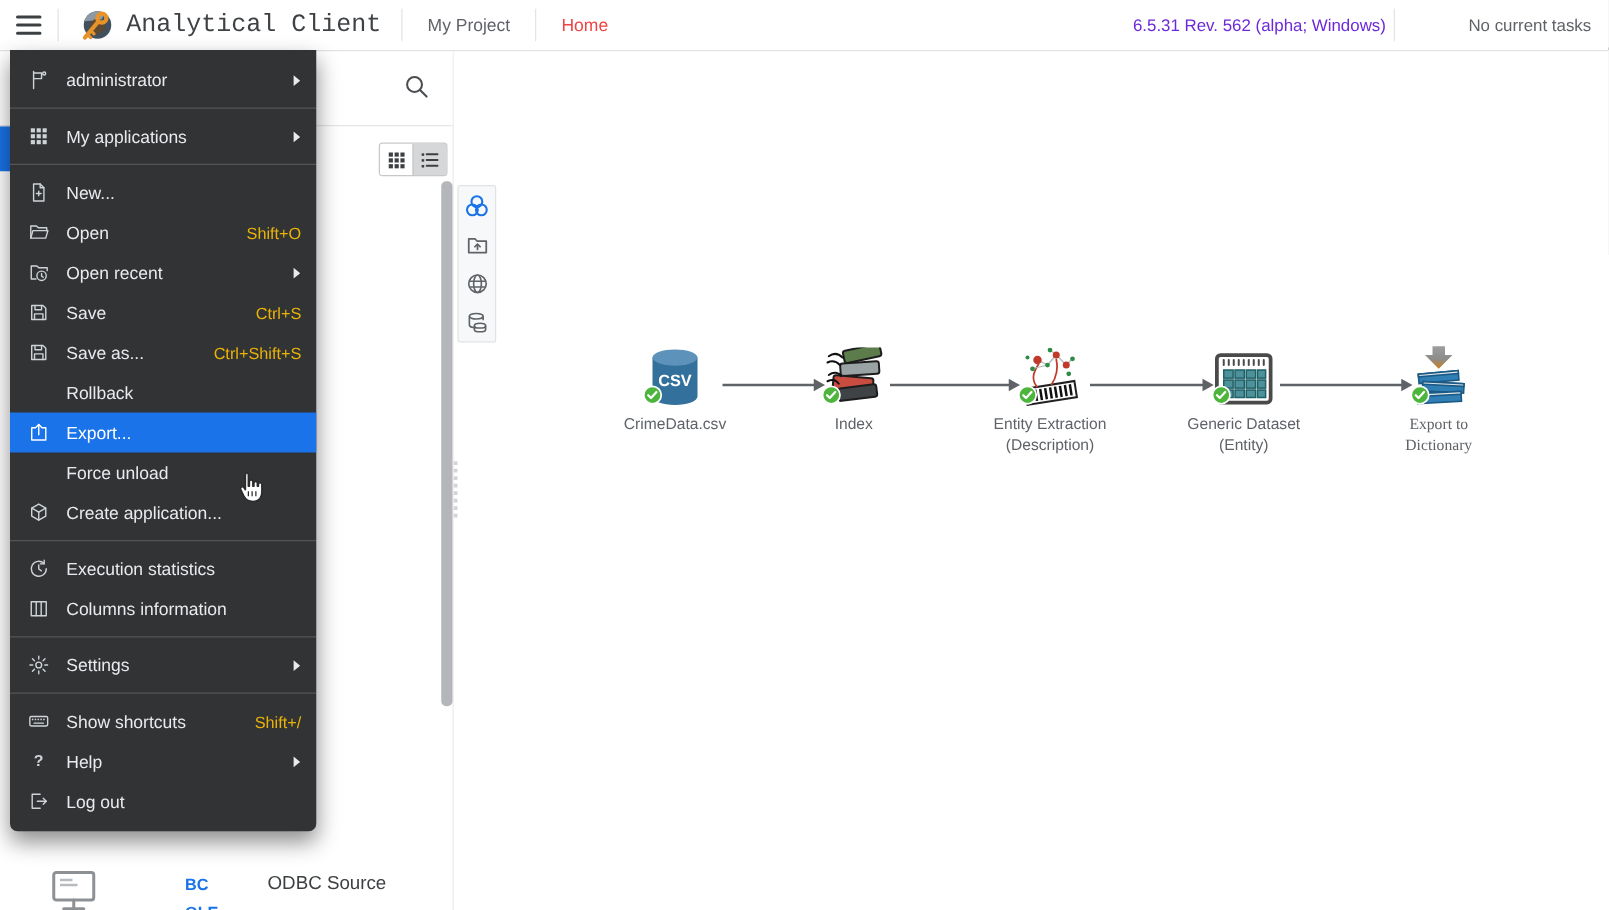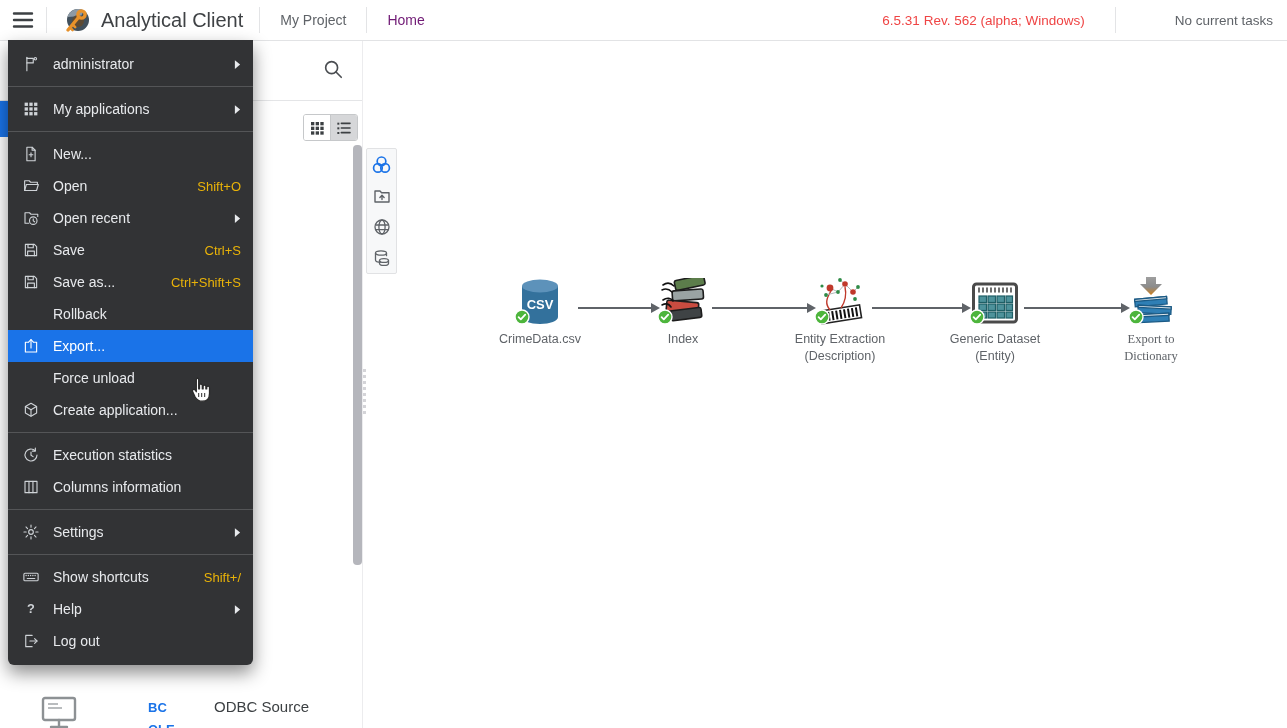--- a/index.html
+++ b/index.html
@@ -5,25 +5,25 @@
   html,body{margin:0;padding:0;background:#ddd;}
   .screen{position:relative;width:1287px;height:728px;background:#ffffff;overflow:hidden;
           font-family:"Liberation Sans",sans-serif;-webkit-font-smoothing:antialiased;}
 
   
   .topbar{position:absolute;top:0;left:0;right:0;height:40px;background:#fff;
           border-bottom:1px solid #e2e3e5;display:flex;align-items:center;z-index:30;}
   .tb-burger{width:34px;height:30px;margin-left:6px;display:flex;align-items:center;justify-content:center;cursor:pointer;}
   .tb-sep{width:1px;height:26px;background:#e3e4e6;margin:0 6px;}
   .tb-logo{width:32px;height:32px;margin-left:8px;}
-  .tb-title{font-size:20px;color:#3f4245;margin:0 10px 0 8px;white-space:nowrap;}
+  .tb-title{font-size:20px;color:#3f4245;margin:0 10px 0 8px;white-space:nowrap;font-family:Liberation Mono, monospace;}
   .tb-crumb{font-size:14px;color:#5f6368;margin:0 14px;white-space:nowrap;}
-  .tb-crumb.dim{color:#701a75;text-align:right;}
+  .tb-crumb.dim{color:#ef4444;text-align:right;}
   .tb-right{margin-left:auto;display:flex;align-items:center;}
-  .tb-version{font-size:13.5px;color:#ef4444;margin-right:24px;}
+  .tb-version{font-size:13.5px;color:#6d28d9;margin-right:0;}
   .tb-tasks{font-size:13.5px;color:#5f6368;margin:0 14px 0 12px;white-space:nowrap;padding-left:41px;}
   .tasks-underline{position:absolute;right:0;top:38px;width:108px;height:2px;background:#3c4043;}
 
   
   .sidebar{position:absolute;left:0;top:40px;bottom:0;width:362px;background:#fff;z-index:10;
            border-right:1px solid #ececee;}
   .sb-search-row{position:absolute;left:0;top:0;width:100%;height:60px;border-bottom:1px solid #e4e5e7;background:#fff;}
   .sb-search-btn{position:absolute;right:10px;top:10px;width:38px;height:38px;display:flex;align-items:center;justify-content:center;cursor:pointer;}
   .tab-strip{position:absolute;left:0;top:5px;width:8px;height:92px;background:#1a73e8;}
   .view-toggle{position:absolute;left:303px;top:74px;display:flex;border:1px solid #c6c8ca;border-radius:3px;overflow:hidden;}

